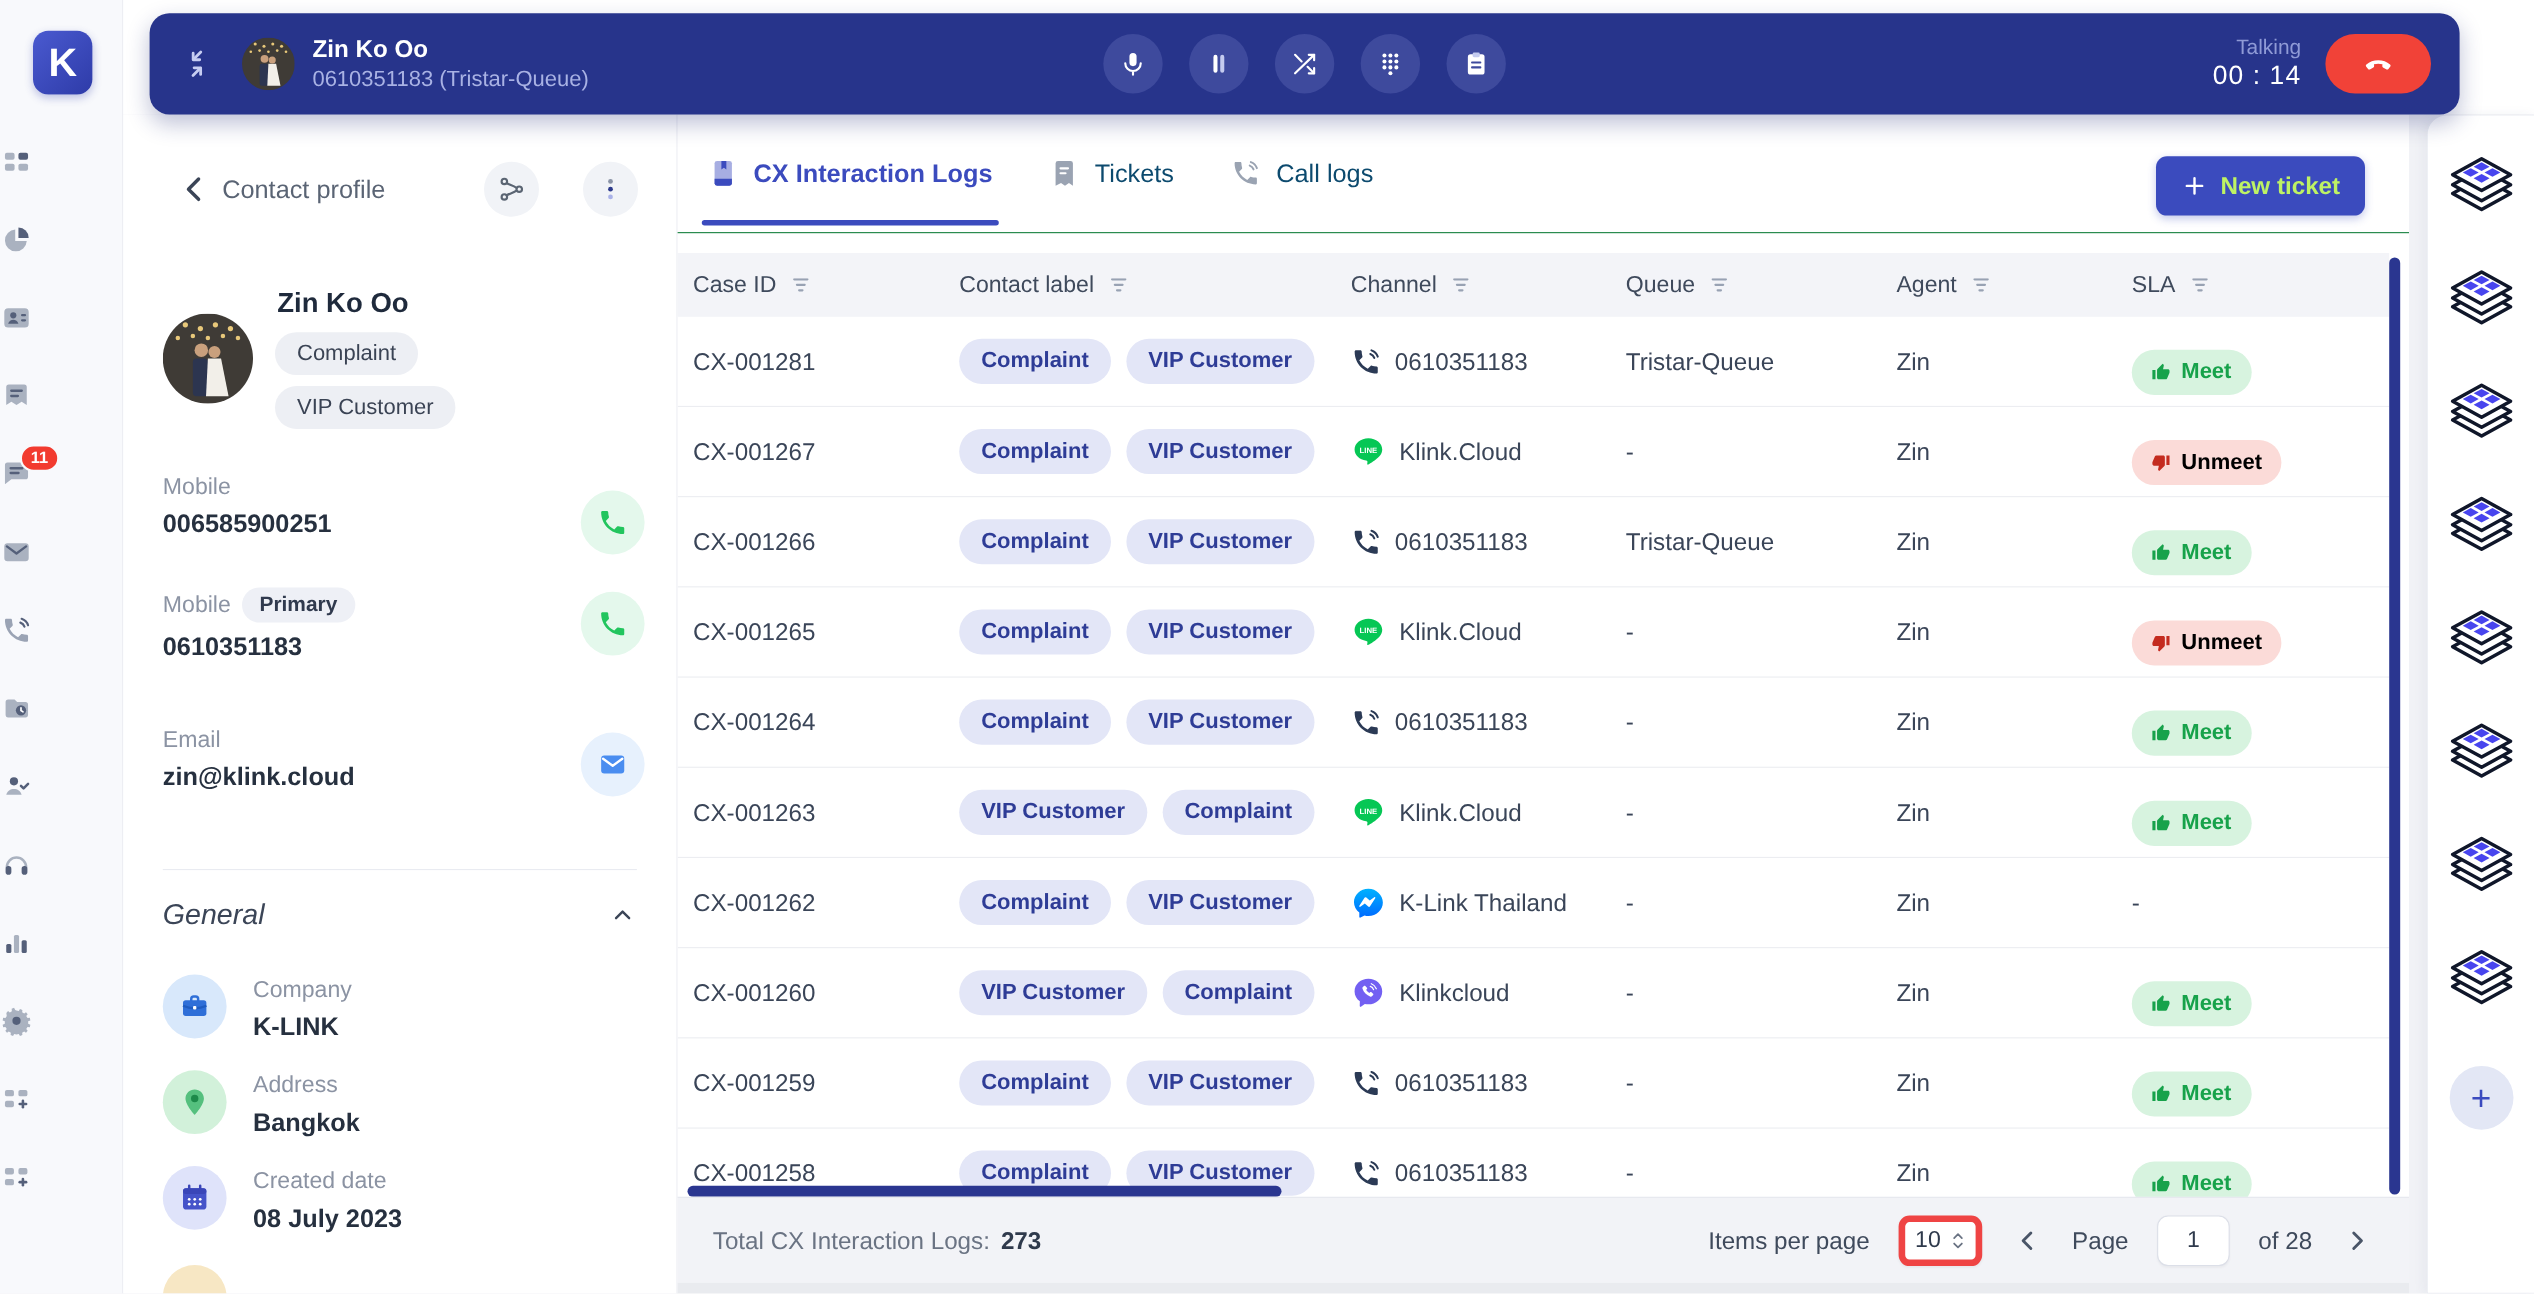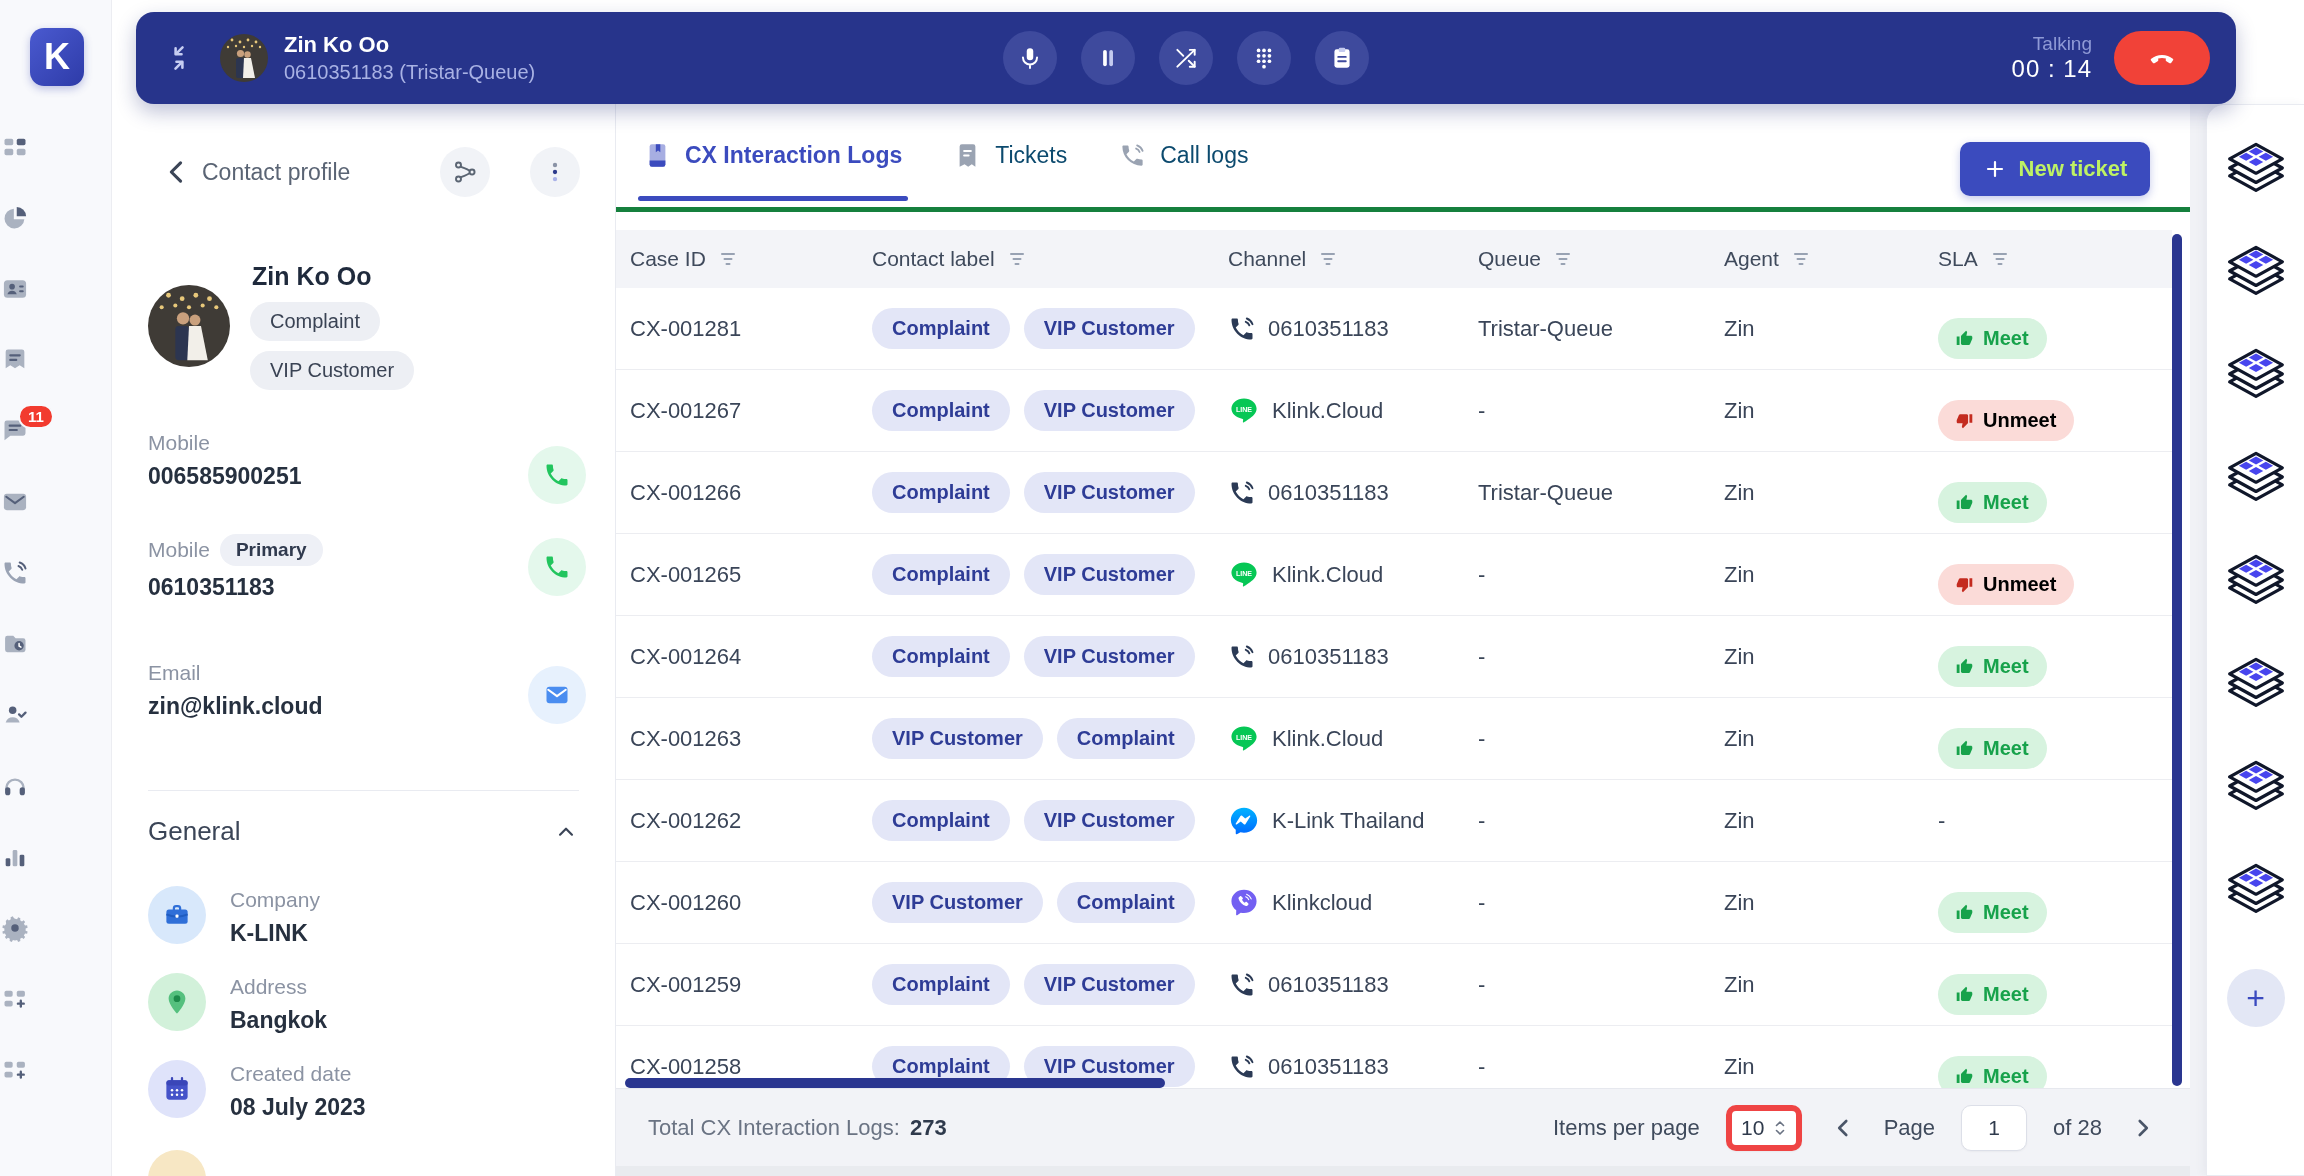--- a/index.html
+++ b/index.html
@@ -48,34 +48,34 @@
   .field-label { font-size:21px; color:#8b93a3; }
   .field-value { font-size:23px; font-weight:600; color:#26303f; margin-top:8px; }
   .fld { position:absolute; left:36px; }
   .fld-m1 { top:327px; } .fld-m2 { top:430px; } .fld-em { top:557px; }
   .badge { background:#eef0f6; color:#303a4e; font-size:19px; font-weight:600; padding:5px 16px; border-radius:999px; margin-left:10px; }
   .fld-row { display:flex; align-items:center; }
   .act-btn { position:absolute; left:416px; width:58px; height:58px; border-radius:50%; display:flex; align-items:center; justify-content:center; cursor:pointer; }
   .act-call { background:#e4f8ec; } .act-mail { background:#e7f1fd; }
   .ab-m1 { top:342px; } .ab-m2 { top:434px; } .ab-em { top:562px; }
   .cp-divider { position:absolute; left:36px; right:36px; top:686px; height:1px; background:#e9ebf1; }
-  .gen-header { position:absolute; left:36px; right:36px; top:712px; display:flex; align-items:center; }
+  .gen-header { position:absolute; left:36px; right:36px; top:712px; display:flex; align-items:center;font-style:italic; }
   .gen-title { font-size:26px; color:#3b4557; }
   .gen-chevron { margin-left:auto; cursor:pointer; }
   .gen-item { position:absolute; left:36px; display:flex; }
   .gi-1 { top:782px; } .gi-2 { top:869px; } .gi-3 { top:956px; } .gi-4 { top:1046px; }
   .gi-icon { width:58px; height:58px; border-radius:50%; display:flex; align-items:center; justify-content:center; flex:none; }
   .gi-blue { background:#d8e8fb; } .gi-green { background:#d2f1da; } .gi-indigo { background:#dfe3fa; } .gi-orange { background:#f7e7c4; }
   .gi-text { margin-left:24px; padding-top:2px; }
   .gi-label { font-size:21px; color:#8b93a3; }
   .gi-value { font-size:23px; font-weight:600; color:#26303f; margin-top:8px; }
 
   
   .main-panel { position:absolute; left:616px; top:104px; width:1574px; height:1072px; background:#fff; }
-  .tabs-row { position:absolute; left:0; top:0; width:100%; height:108px; border-bottom:5px solid #15803d; display:flex; align-items:flex-start; padding:0 28px; }
+  .tabs-row { position:absolute; left:0; top:0; width:100%; height:108px; border-bottom:1px solid #15803d; display:flex; align-items:flex-start; padding:0 28px; }
   .tabs { display:flex; gap:52px; height:100%; align-items:center; }
   .tab { display:flex; align-items:center; gap:14px; font-size:23px; color:#0c4a6e; cursor:pointer; height:100%; position:relative; }
   .tab.active { color:#3b4bbe; font-weight:600; }
   .tab.active::after { content:""; position:absolute; left:-6px; right:-6px; bottom:6px; height:5px; border-radius:3px; background:#3b4bbe; }
   .new-ticket { position:absolute; right:40px; top:38px; width:190px; height:54px; border-radius:10px; background:#3b4bbe; color:#bef264;
                 font-size:22px; font-weight:600; display:flex; align-items:center; justify-content:center; gap:12px; cursor:pointer;
                 box-shadow:0 3px 8px rgba(59,75,190,.3); }
   .thead { position:absolute; left:0; top:126px; width:1556px; height:58px; background:#f3f4f8; display:grid;
            grid-template-columns:242px 356px 250px 246px 214px auto; align-items:center; padding-left:14px;text-align:center; }
   .th { display:flex; align-items:center; gap:14px; font-size:21px; color:#3f4a5c; }

